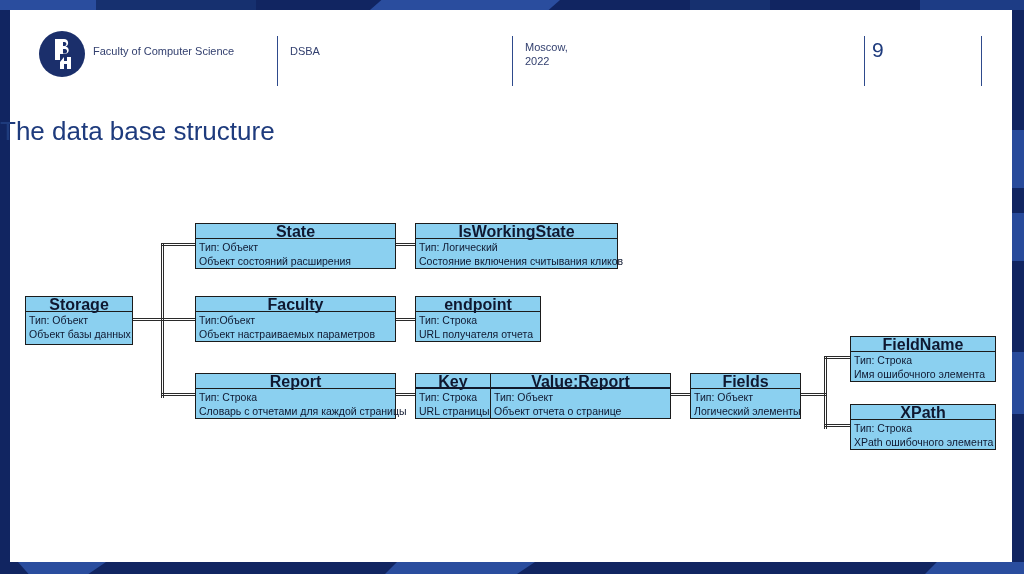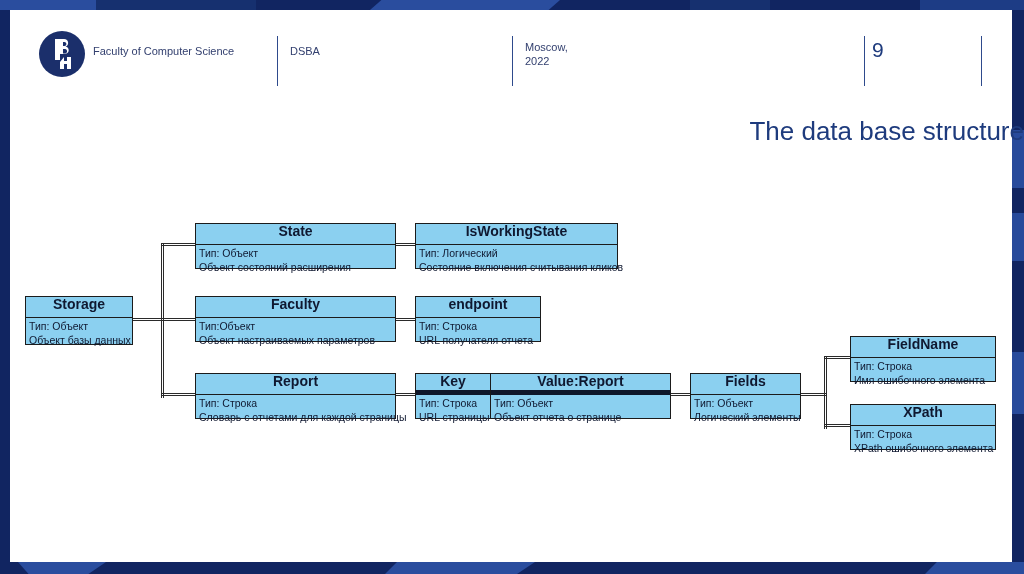--- a/index.html
+++ b/index.html
@@ -16,38 +16,38 @@
   }
   
   .hdr-text { position:absolute; font-size:11px; color:#33406f; line-height:14px; }
   .vdiv { position:absolute; width:1px; top:36px; height:50px; background:#2e4a8c; }
   #logo {
     position:absolute; left:39px; top:31px; width:46px; height:46px;
     border-radius:50%; background:#1b2f6b;
   }
   #page-num { position:absolute; left:872px; top:38px; font-size:21px; color:#1e3b7d; }
   #slide-title {
-    position:absolute; top:116px; left:0; width:100%; text-align:right;
+    position:absolute; top:116px; left:0; width:100%; text-align:left;
     font-size:26px; color:#1e3b7d;
   }
   
   .box {
     position:absolute; background:#8bd0f0; border:1px solid #1b1b1b;
     color:#0f1830; font-size:10.5px;
   }
   .box-title {
-    height:21px; line-height:15px; text-align:center; font-weight:bold;
-    font-size:14px; border-bottom:1px solid #1b1b1b;
+    height:15px; line-height:15px; text-align:center; font-weight:bold;
+    font-size:16px; border-bottom:1px solid #1b1b1b;
   }
   .box-body { padding:1px 3px; }
   .box-line { line-height:14px; white-space:nowrap; }
   .kv { display:flex; }
   .kv-col-key { width:75px; border-right:1px solid #1b1b1b; }
   .kv-col-val { flex:1; }
-  .kv .box-title { border-bottom:5px solid #0f172a; }
+  .kv .box-title { border-bottom:2px solid #0f172a; }
   
   .hline { position:absolute; height:3px; border-top:1px solid #2a2a2a; border-bottom:1px solid #2a2a2a; }
   .vline { position:absolute; width:3px; border-left:1px solid #2a2a2a; border-right:1px solid #2a2a2a; }
 </style>
 </head>
 <body>
 
 <div id="slide">
 
   <div class="deco" style="left:0;top:0;width:96px;height:10px;background:#2a4d9e"></div>

